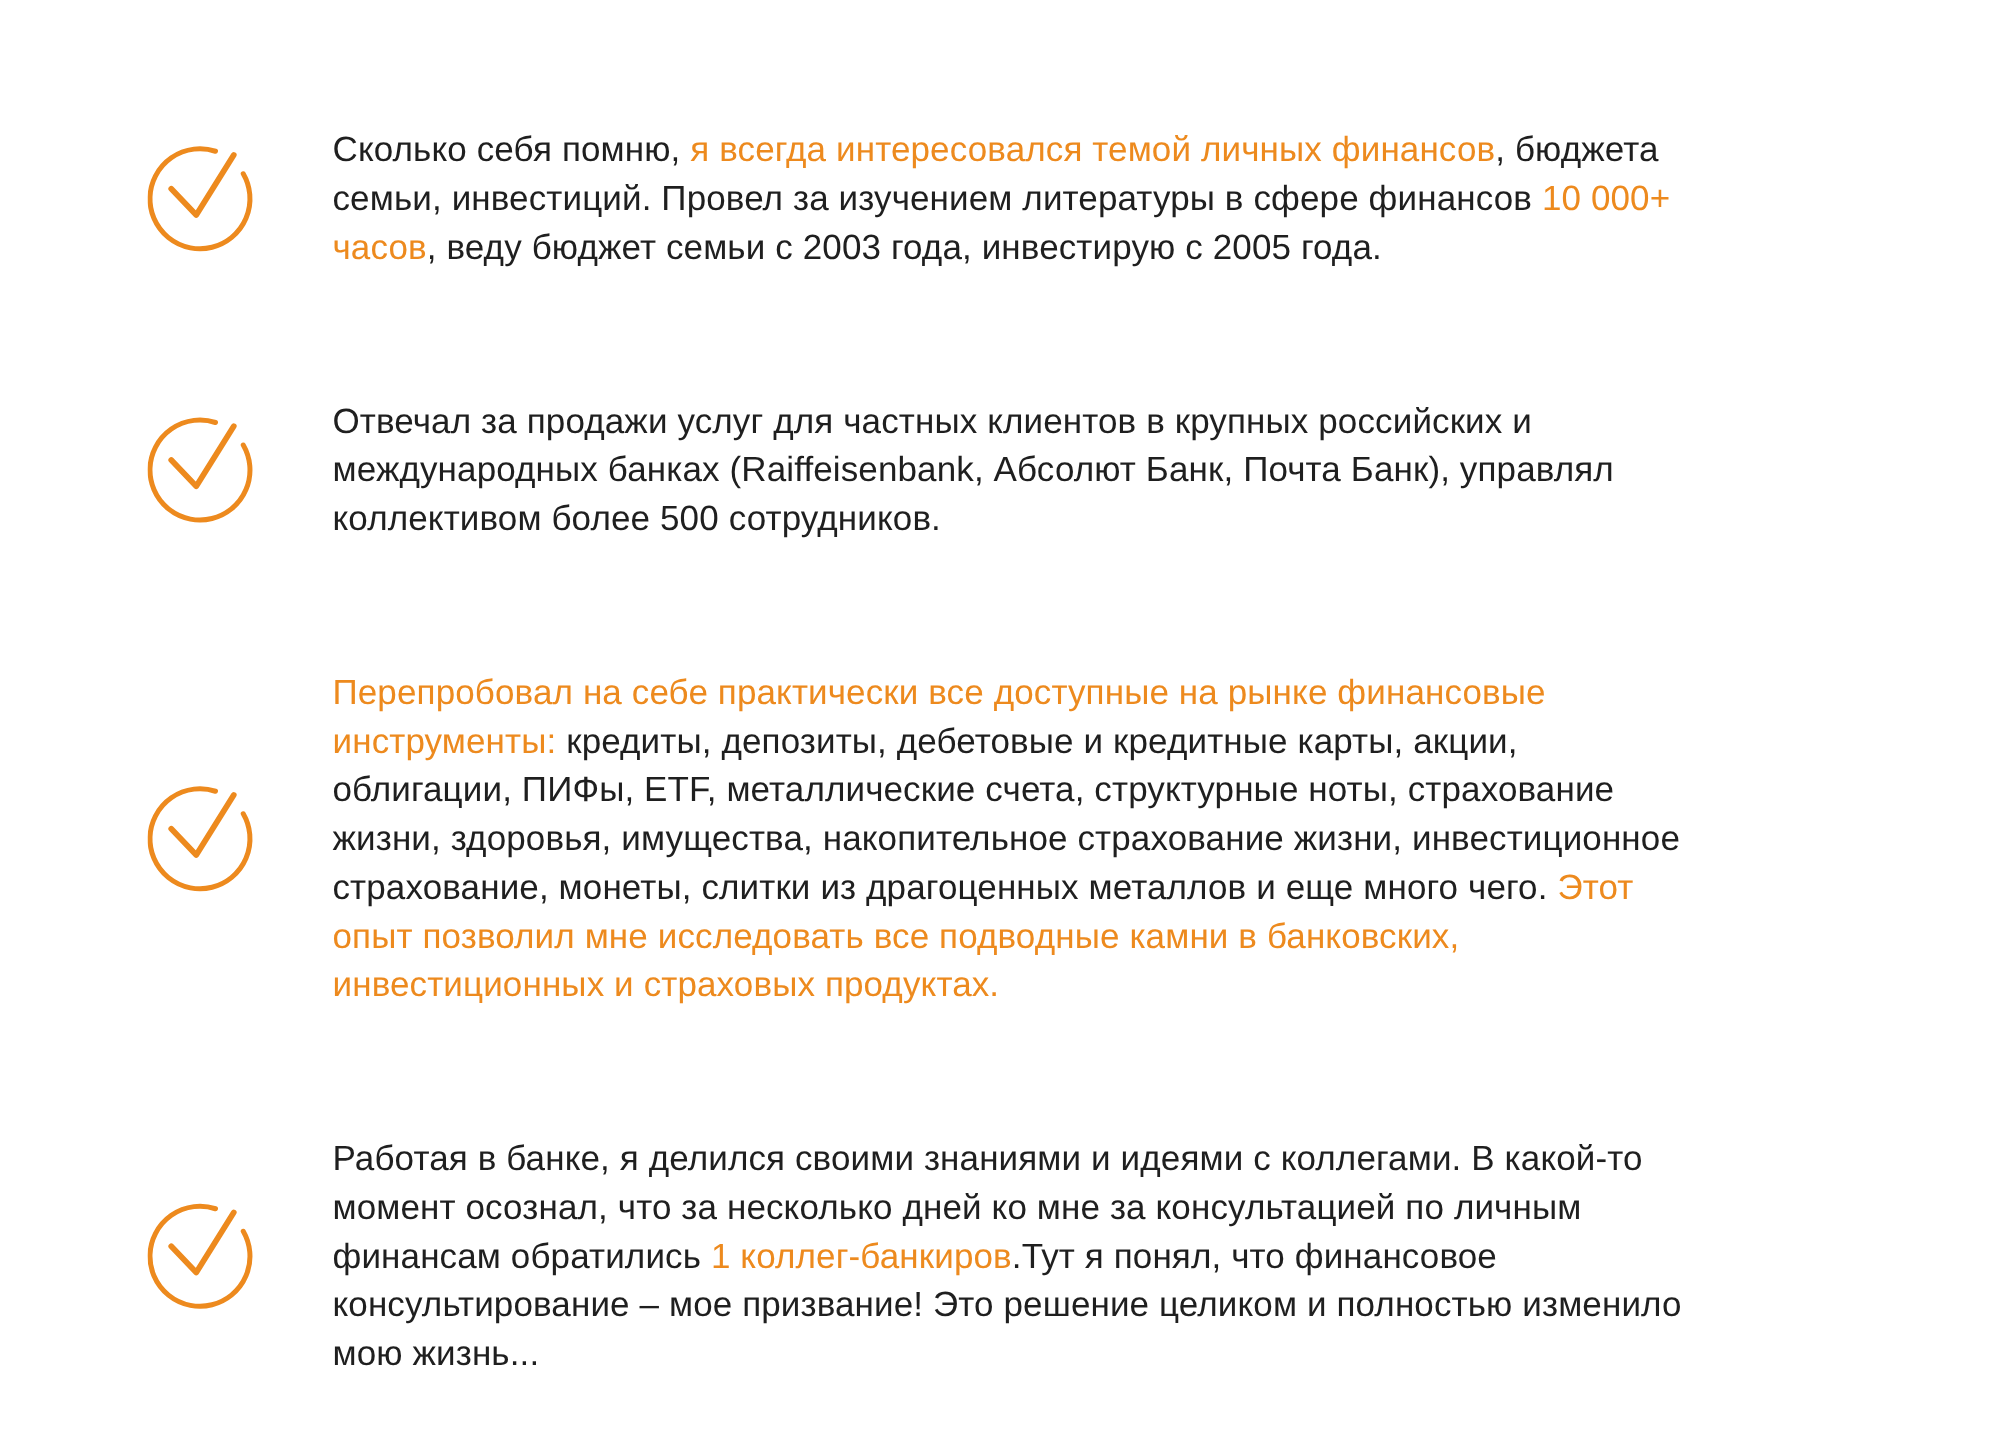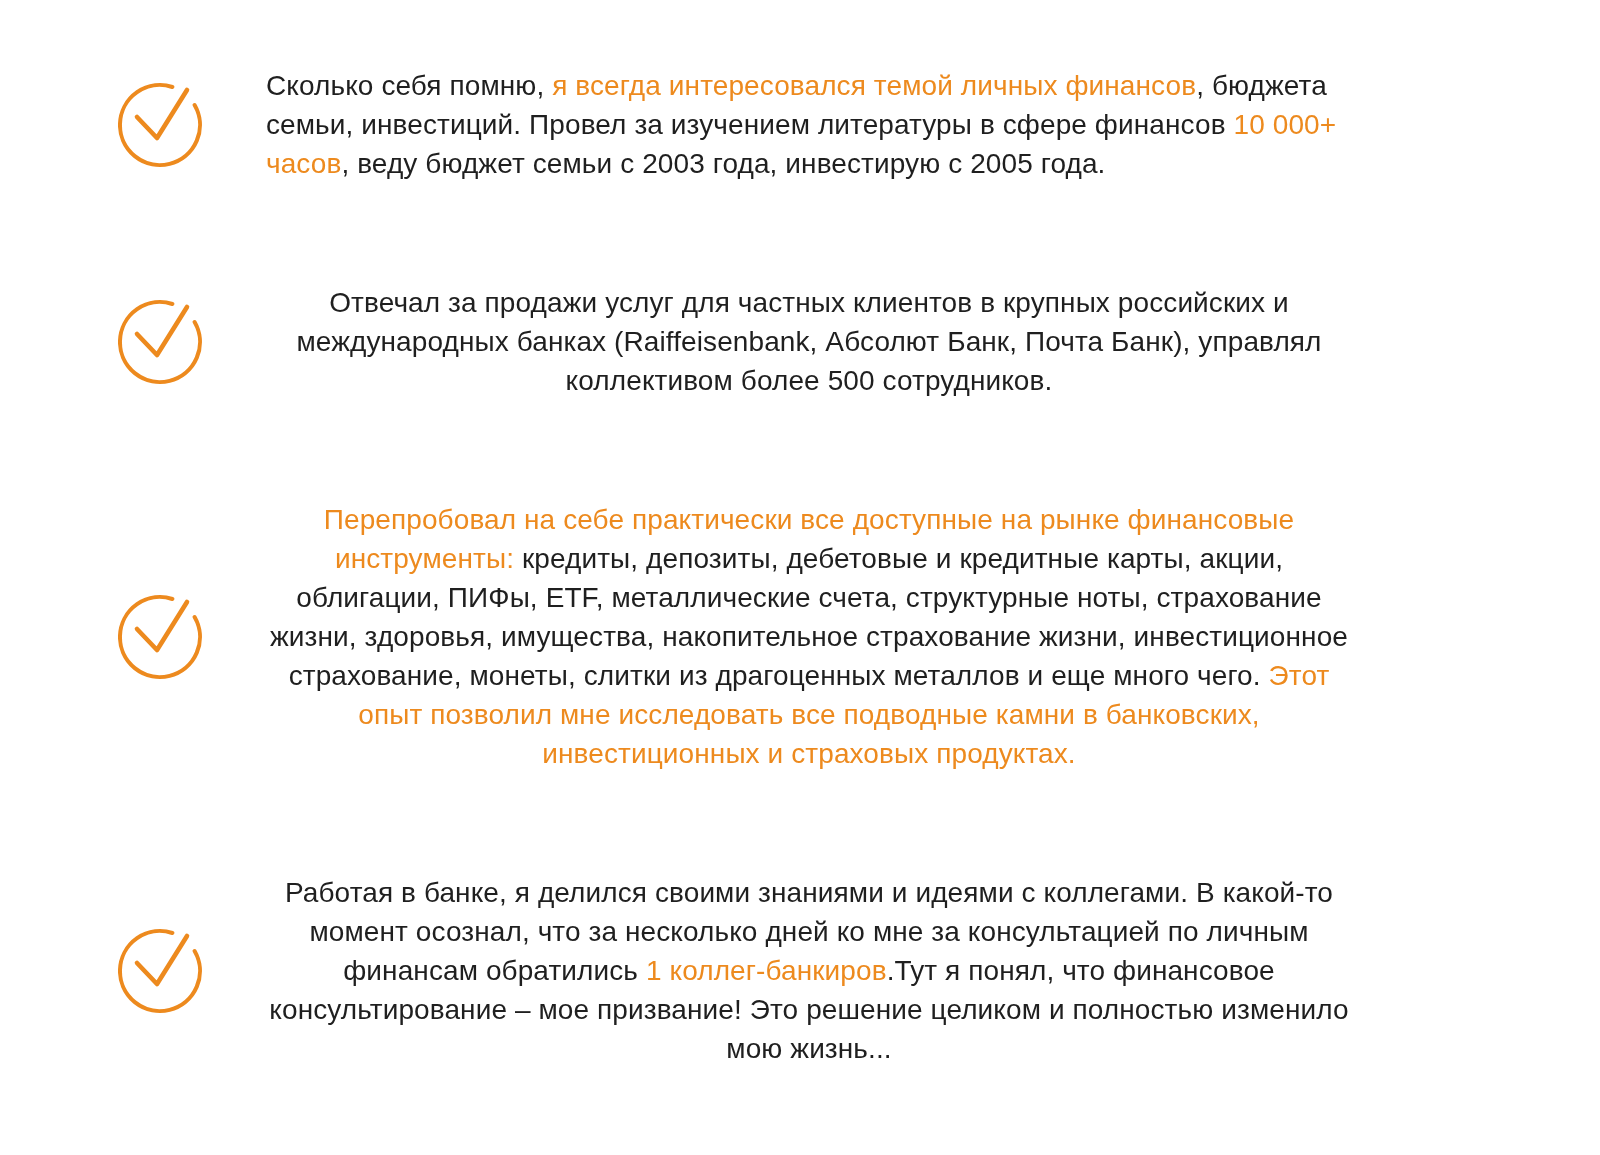--- a/index.html
+++ b/index.html
@@ -10,29 +10,29 @@
   * { margin: 0; padding: 0; box-sizing: border-box; }
   html, body {
     width: 1600px;
     height: 1155px;
     background: var(--bg);
     font-family: "Liberation Sans", "DejaVu Sans", sans-serif;
     overflow: hidden;
   }
   .feature-list {
     padding: 66px 12px 0 118px;
+    margin-top: 34px;
   }
   .feature-item {
     display: flex;
     align-items: center;
     gap: 60px;
   }
   .feature-item + .feature-item {
     margin-top: 100px;
-    text-align: center;
   }
   .icon-box {
     flex: 0 0 88px;
     width: 88px;
     height: 88px;
     color: var(--accent);
   }
   .icon-box svg {
     display: block;
     width: 88px;

